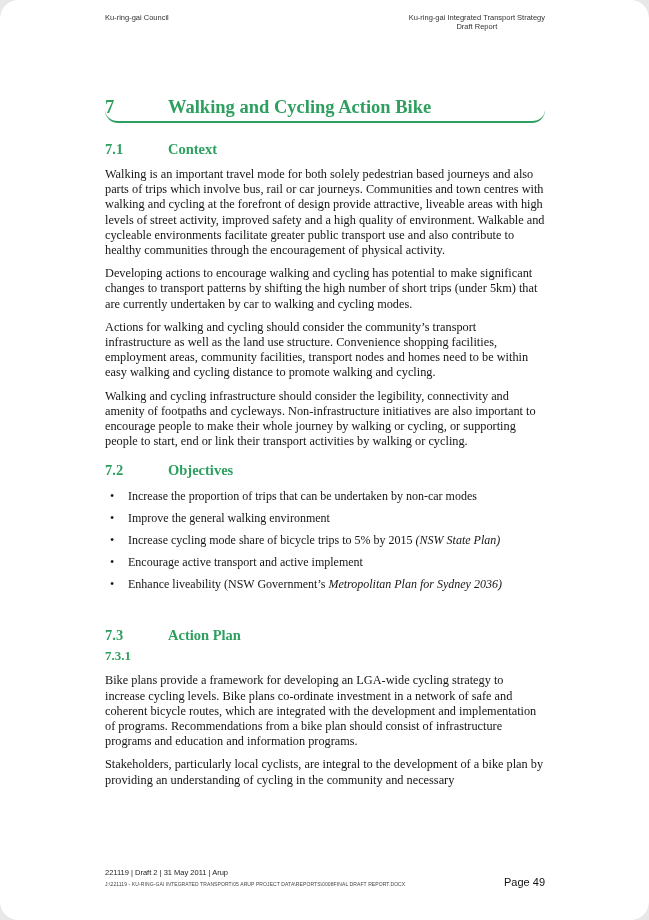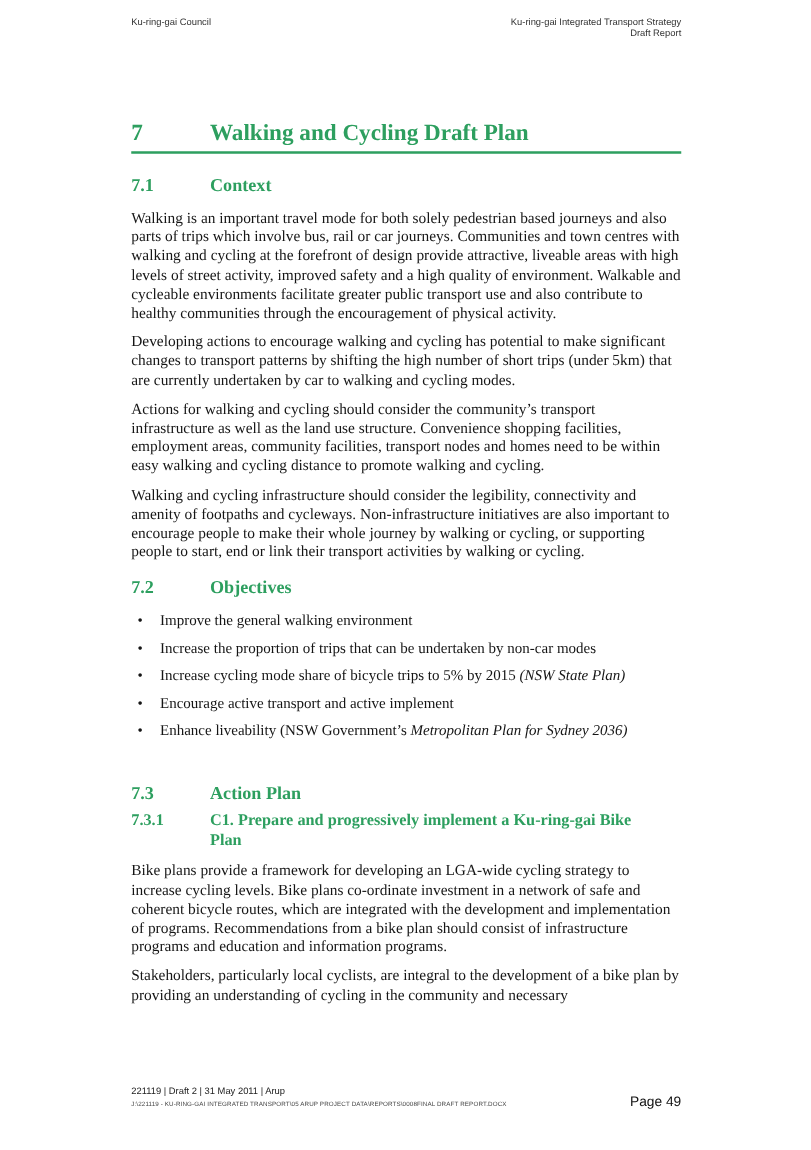--- a/index.html
+++ b/index.html
@@ -1,15 +1,15 @@
 <!DOCTYPE html>
 <html><head>
 <meta charset="utf-8">
 <style>
-  * { margin: 0; padding: 0; box-sizing: border-box; }
+  * { margin: 0; padding: 0; box-sizing: border-box; border-radius: 18px; }
   html, body { background: #e8e8e8; }
   .page {
     position: relative;
     width: 649px;
     height: 920px;
     margin: 0 auto;
     background: #ffffff;
     font-family: "Liberation Serif", "DejaVu Serif", serif;
     color: #151515;
     overflow: hidden;
@@ -20,21 +20,21 @@
     top: 13px;
     left: 105px;
     right: 104px;
     display: flex;
     justify-content: space-between;
     font-family: "Liberation Sans", "DejaVu Sans", sans-serif;
     font-size: 7.5px;
     color: #333;
     line-height: 9px;
   }
-  .hdr-right { text-align: right; }
+  .hdr-right { text-align: center; }
   
   .content {
     position: absolute;
     left: 105px;
     width: 440px;
     top: 0;
   }
   .num { display: inline-block; width: 63px; flex: 0 0 63px; }
   h1.chapter {
     margin-top: 97px;
@@ -124,54 +124,53 @@
     <div class="hdr-right">
       <div>Ku-ring-gai Integrated Transport Strategy</div>
       <div>Draft Report</div>
     </div>
   </div>
 
   <div class="content">
 
     <h1 class="chapter">
       <span class="num">7</span>
-      <span>Walking and Cycling Draft Plan</span>
+      <span>Walking and Cycling Action Bike</span>
     </h1>
 
     <h2 class="section" id="sec-context">
       <span class="num">7.1</span>
       <span>Context</span>
     </h2>
     <div class="paras" id="context-paras">
         <p>Walking is an important travel mode for both solely pedestrian based journeys and also parts of trips which involve bus, rail or car journeys. Communities and town centres with walking and cycling at the forefront of design provide attractive, liveable areas with high levels of street activity, improved safety and a high quality of environment. Walkable and cycleable environments facilitate greater public transport use and also contribute to healthy communities through the encouragement of physical activity.</p>
         <p>Developing actions to encourage walking and cycling has potential to make significant changes to transport patterns by shifting the high number of short trips (under 5km) that are currently undertaken by car to walking and cycling modes.</p>
         <p>Actions for walking and cycling should consider the community’s transport infrastructure as well as the land use structure. Convenience shopping facilities, employment areas, community facilities, transport nodes and homes need to be within easy walking and cycling distance to promote walking and cycling.</p>
         <p>Walking and cycling infrastructure should consider the legibility, connectivity and amenity of footpaths and cycleways. Non-infrastructure initiatives are also important to encourage people to make their whole journey by walking or cycling, or supporting people to start, end or link their transport activities by walking or cycling.</p>
       </div>
 
     <h2 class="section" id="sec-objectives">
       <span class="num">7.2</span>
       <span>Objectives</span>
     </h2>
     <ul class="bullets" id="objective-list">
+        <li><span>Increase the proportion of trips that can be undertaken by non-car modes</span></li>
         <li><span>Improve the general walking environment</span></li>
-        <li><span>Increase the proportion of trips that can be undertaken by non-car modes</span></li>
         <li><span>Increase cycling mode share of bicycle trips to 5% by 2015 </span><em>(NSW State Plan)</em></li>
         <li><span>Encourage active transport and active implement</span></li>
         <li><span>Enhance liveability (NSW Government’s </span><em>Metropolitan Plan for Sydney 2036)</em></li>
       </ul>
 
     <h2 class="section" id="sec-action">
       <span class="num">7.3</span>
       <span>Action Plan</span>
     </h2>
 
     <h3 class="subsection">
       <span class="num">7.3.1</span>
-      <span class="sub-title">C1. Prepare and progressively implement a Ku-ring-gai Bike Plan</span>
     </h3>
     <div class="paras" id="action-paras">
         <p>Bike plans provide a framework for developing an LGA-wide cycling strategy to increase cycling levels. Bike plans co-ordinate investment in a network of safe and coherent bicycle routes, which are integrated with the development and implementation of programs. Recommendations from a bike plan should consist of infrastructure programs and education and information programs.</p>
         <p>Stakeholders, particularly local cyclists, are integral to the development of a bike plan by providing an understanding of cycling in the community and necessary</p>
       </div>
 
   </div>
 
   <div class="ftr">
     <div class="ftr-meta">221119 | Draft 2 | 31 May 2011 | Arup</div>

